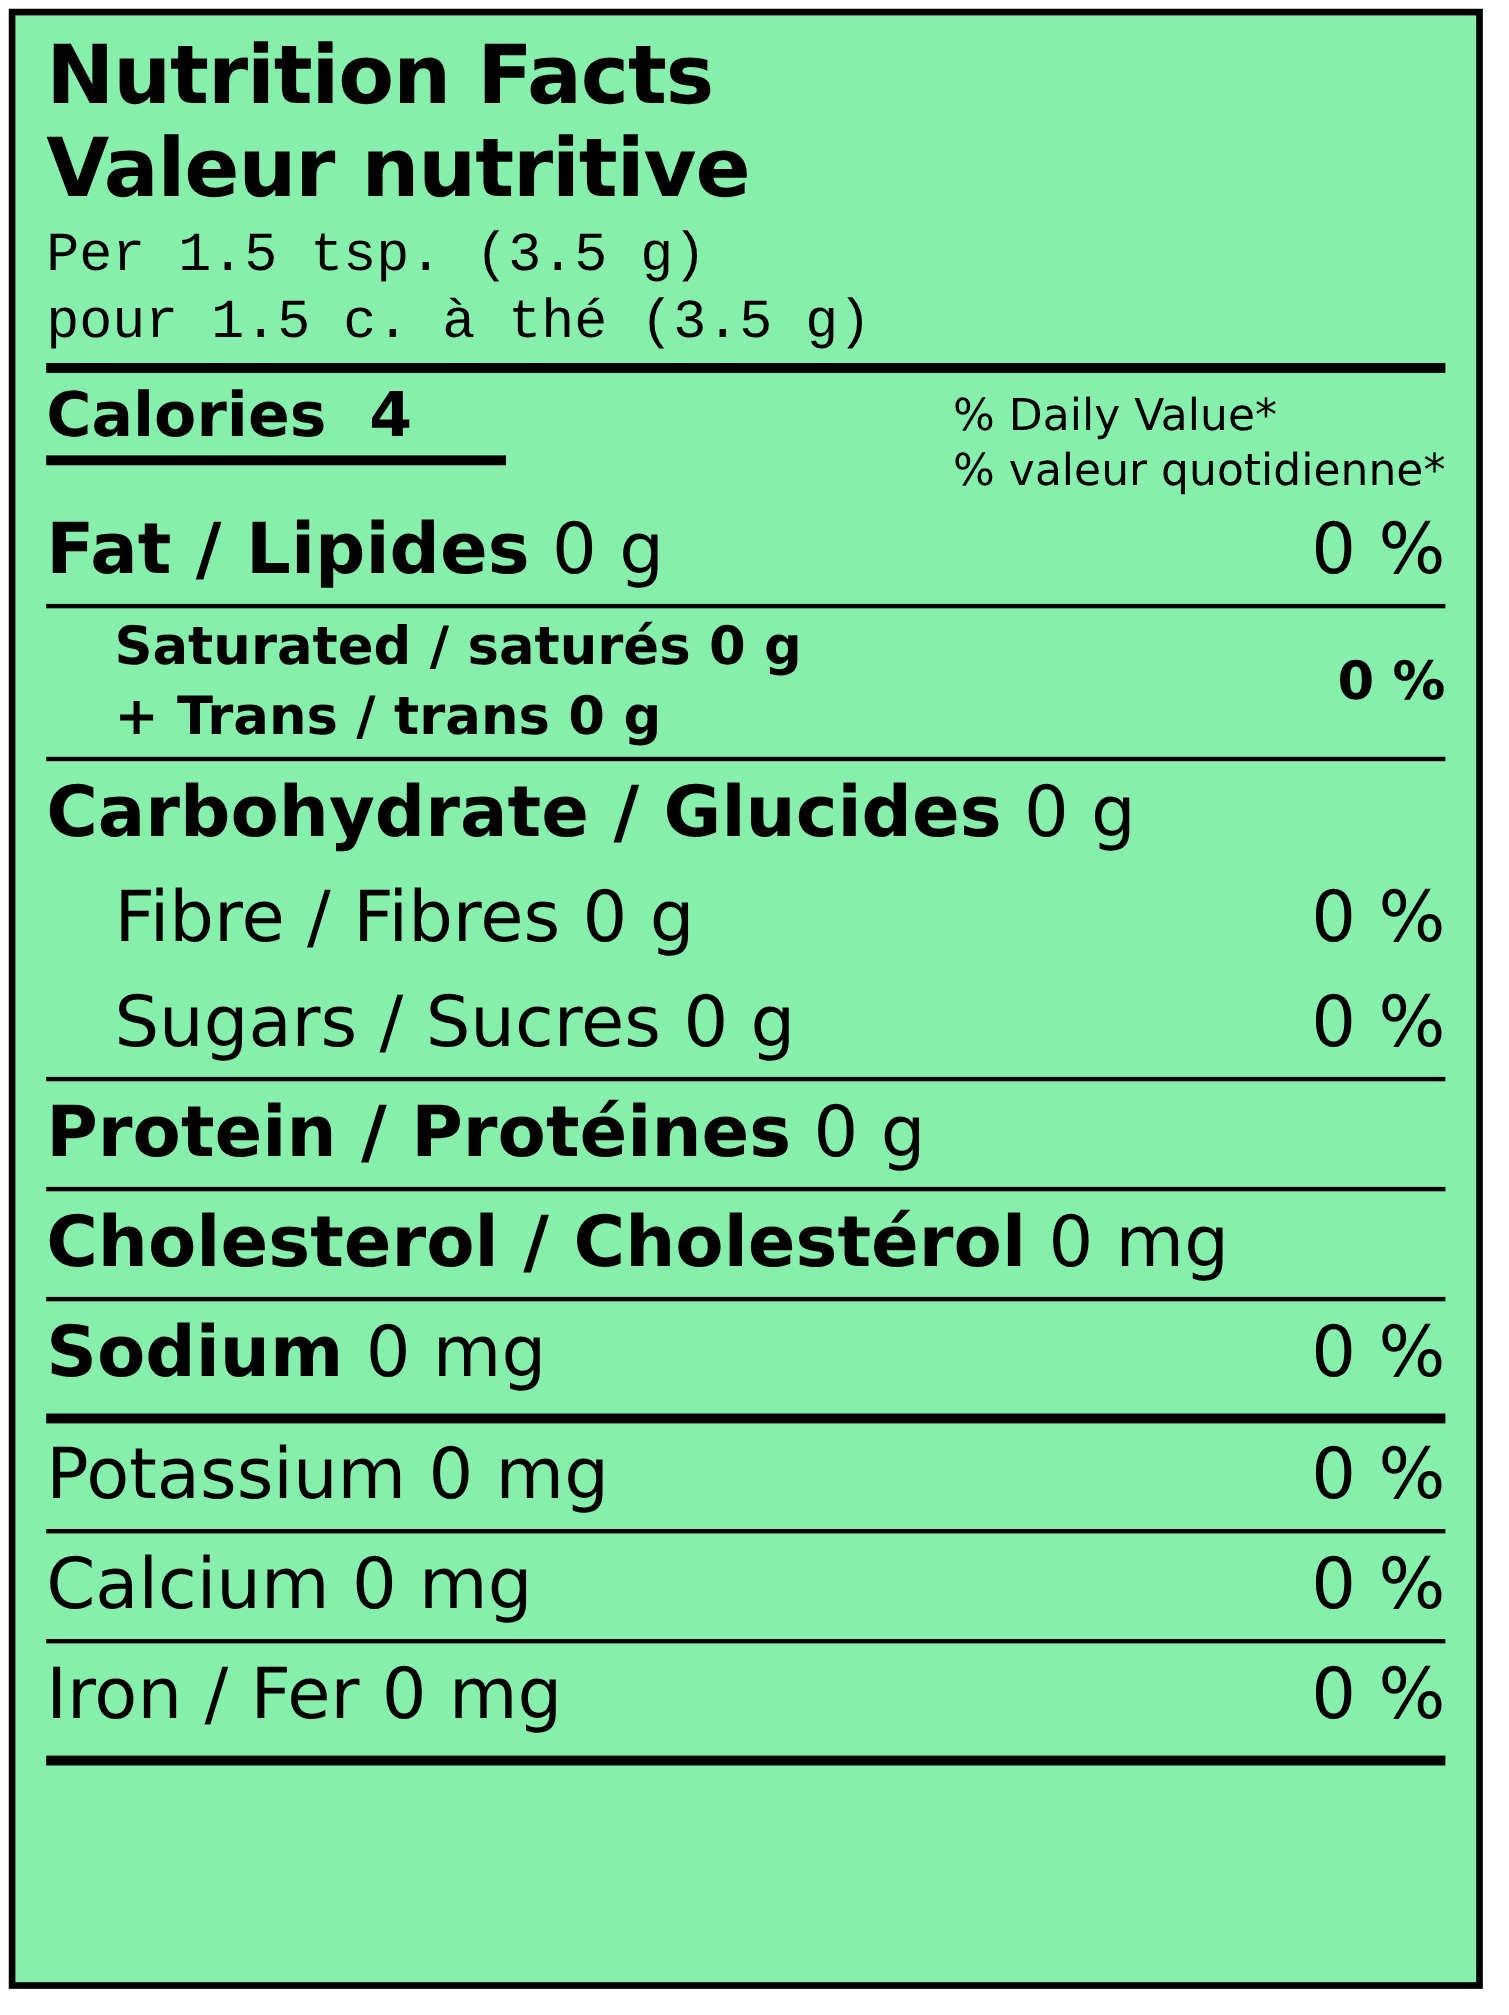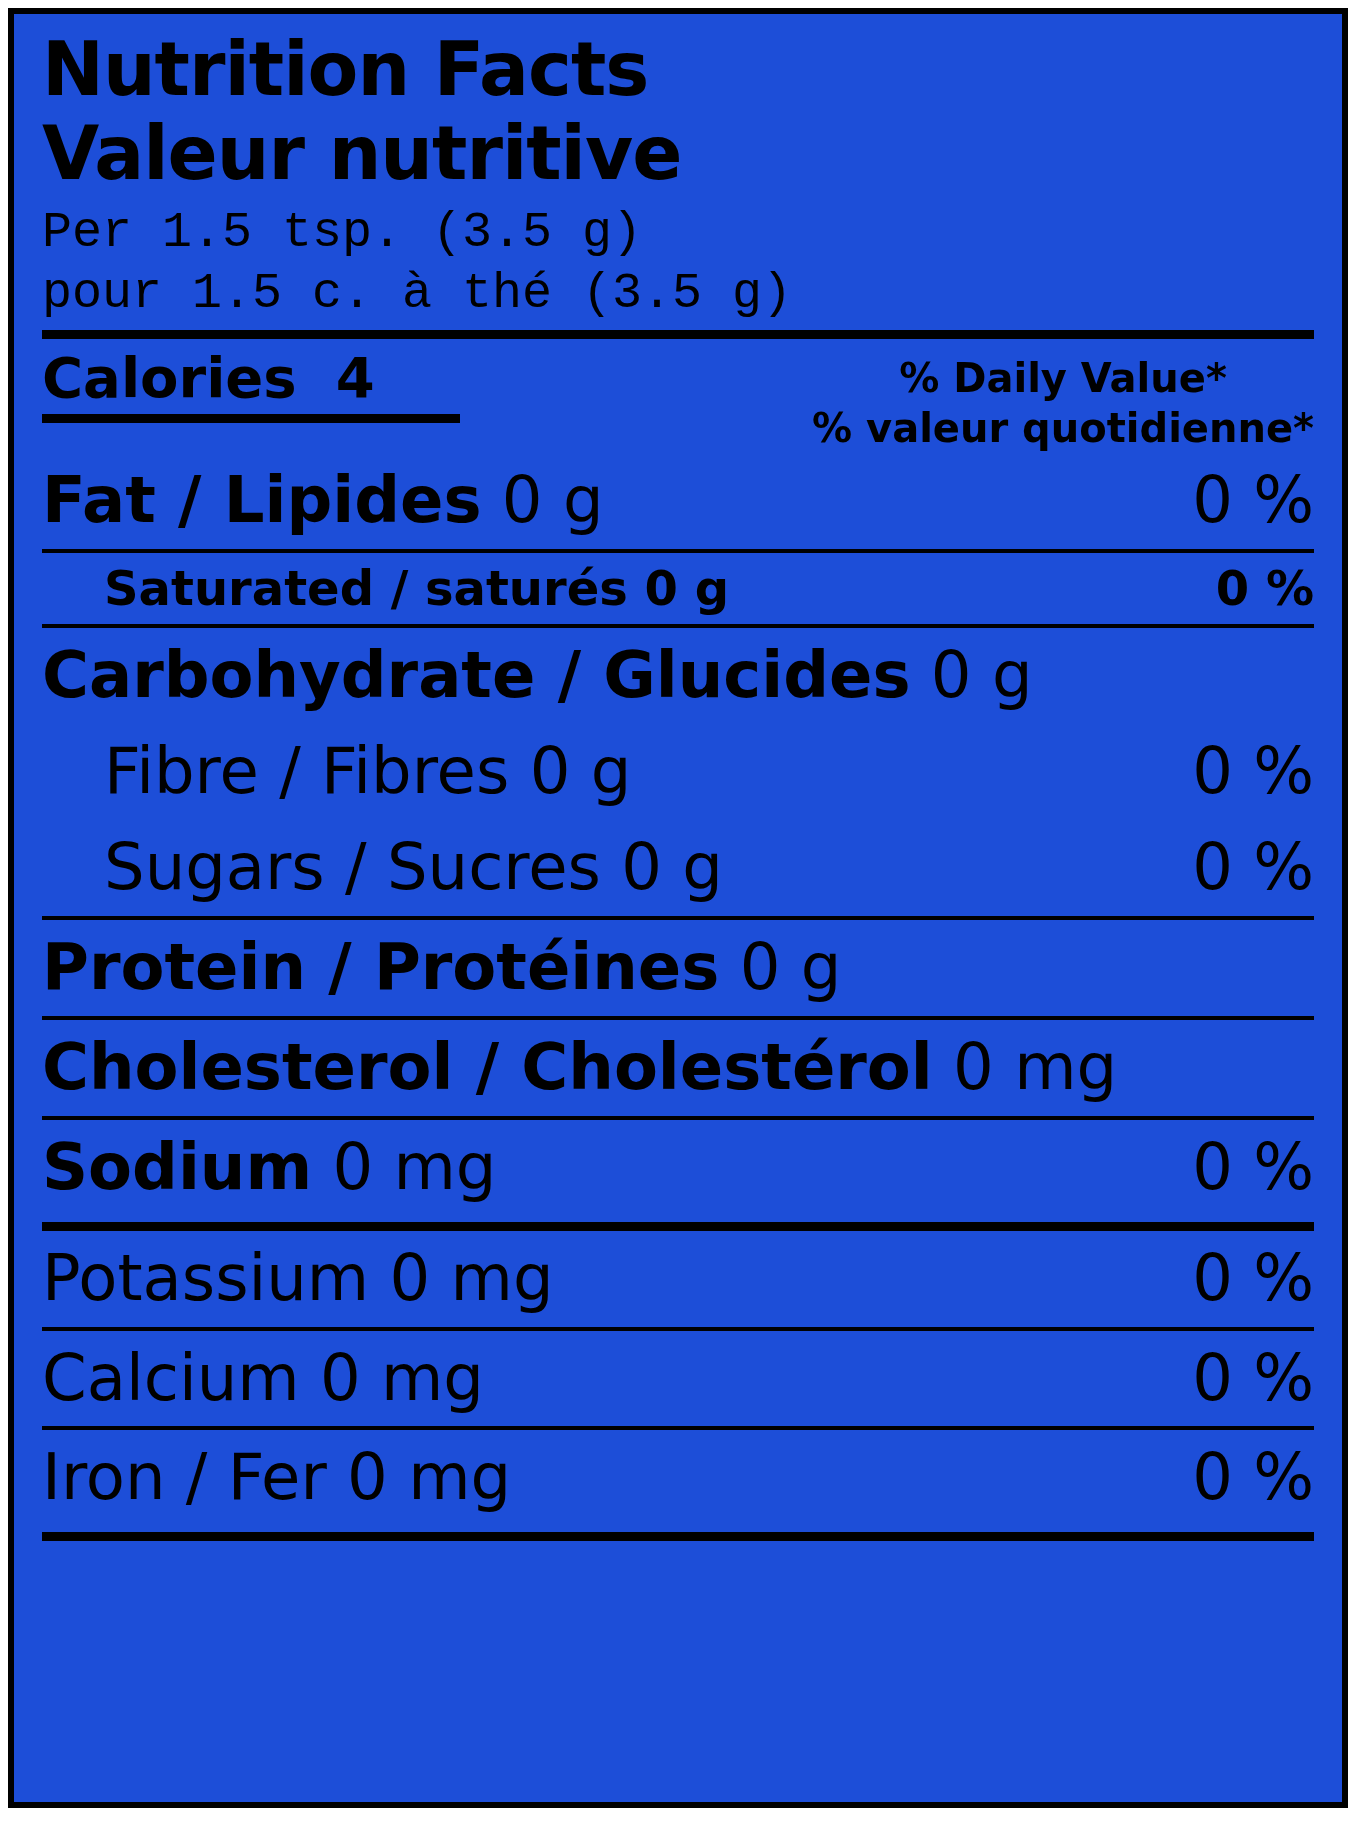--- a/index.html
+++ b/index.html
@@ -14,21 +14,21 @@
     color: #000000;
   }
   .label {
     position: absolute;
     left: 8px;
     top: 8px;
     width: 1340px;
     height: 1800px;
     border: 6px solid #000000;
     box-sizing: border-box;
-    background: #1d4ed8;
+    background: #86efac;
   }
   .inner {
     padding: 18px 28px 10px 28px;
     box-sizing: border-box;
     height: 100%;
   }
   .title-en {
     font-size: 74px;
     font-weight: bold;
     line-height: 1.0;
@@ -68,24 +68,24 @@
     font-weight: bold;
     white-space: pre;
   }
   .cal-underline {
     height: 9px;
     background: #000000;
     width: 418px;
     margin-top: 4px;
   }
   .dv-block {
-    text-align: center;
+    text-align: left;
     font-size: 40px;
     line-height: 1.25;
-    font-weight: bold;
+    font-weight: normal;
     padding-top: 8px;
   }
   .row {
     display: flex;
     justify-content: space-between;
     align-items: center;
     font-size: 64px;
     line-height: 1.28;
     padding: 7px 0 7px 0;
   }
@@ -142,20 +142,21 @@
     <div class="row">
       <div class="left"><b class="bold">Fat / Lipides</b><span> 0 g</span></div>
       <div class="right">0 %</div>
     </div>
 
     <div class="rule-thin"></div>
 
     <div class="sat-row">
       <div class="sat-lines">
         <div><span>Saturated / saturés</span><span> 0 g</span></div>
+        <div><span>+ Trans / trans</span><span> 0 g</span></div>
       </div>
       <div class="right">0 %</div>
     </div>
 
     <div class="rule-thin"></div>
 
     <div class="row">
       <div class="left"><b class="bold">Carbohydrate / Glucides</b><span> 0 g</span></div>
       <div class="right"></div>
     </div>

